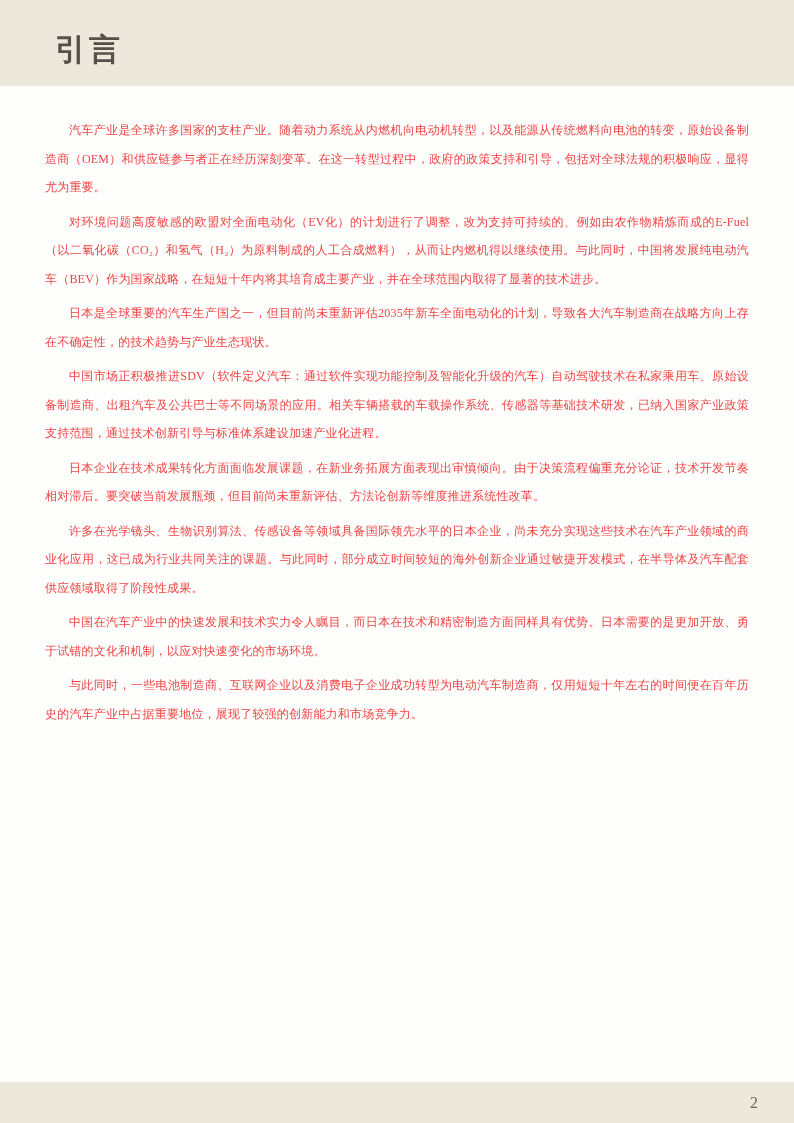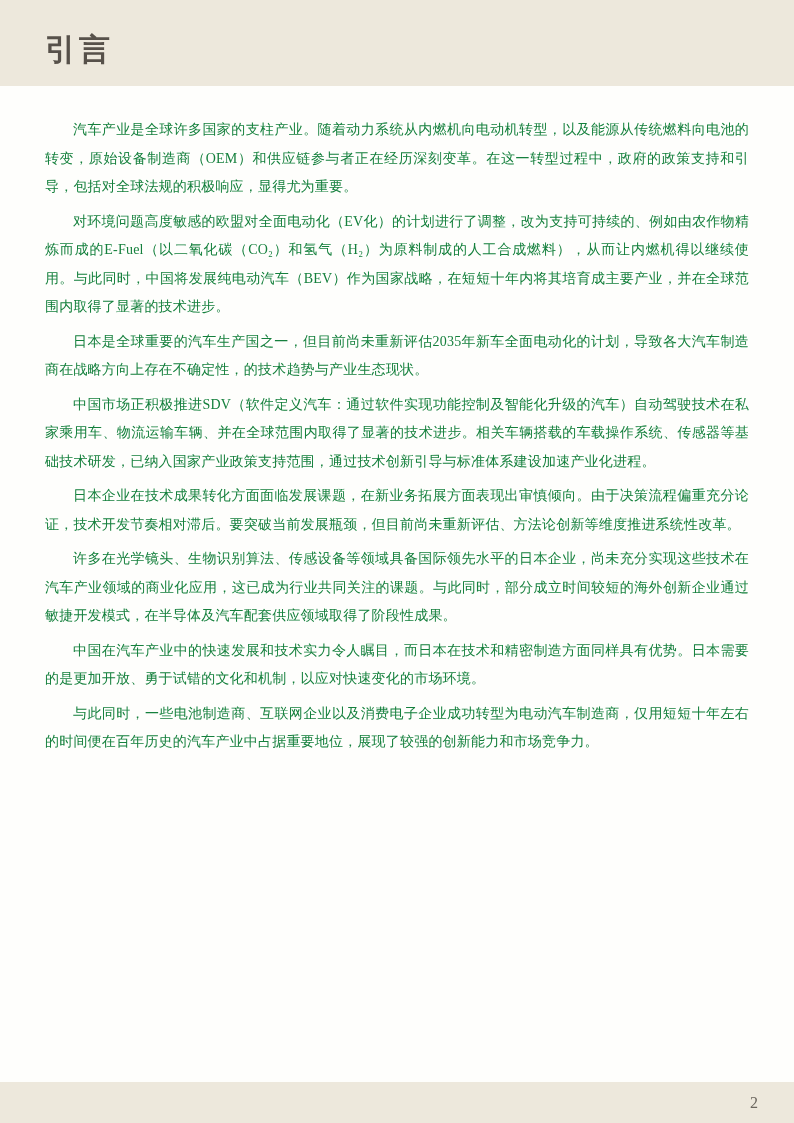--- a/index.html
+++ b/index.html
@@ -16,36 +16,36 @@
   }
   .page-header {
     box-sizing: border-box;
     height: 86px;
     background: #EDE8DC;
     padding: 0 45px;
     display: flex;
     align-items: center;
   }
   .page-title {
-    margin: 0;
+    margin: 10px;
     padding-top: 14px;
     font-size: 31px;
     font-weight: bold;
     letter-spacing: 3px;
     color: #57514A;
   }
   .document-body {
     box-sizing: border-box;
     padding: 30px 45px 0 45px;
   }
   .document-body p {
     margin: 0 0 6px 0;
-    font-size: 14px;
+    font-size: 12px;
     line-height: 28.5px;
-    color: #15803d;
+    color: #ef4444;
     text-align: justify;
     text-indent: 2em;
     letter-spacing: 0.2px;
   }
   .page-footer {
     position: absolute;
     left: 0;
     bottom: 0;
     box-sizing: border-box;
     width: 794px;
@@ -65,21 +65,21 @@
 <body>
 
 <header class="page-header">
   <h1 class="page-title">引言</h1>
 </header>
 
 <main class="document-body">
   <p>汽车产业是全球许多国家的支柱产业。随着动力系统从内燃机向电动机转型，以及能源从传统燃料向电池的转变，原始设备制造商（OEM）和供应链参与者正在经历深刻变革。在这一转型过程中，政府的政策支持和引导，包括对全球法规的积极响应，显得尤为重要。</p>
   <p>对环境问题高度敏感的欧盟对全面电动化（EV化）的计划进行了调整，改为支持可持续的、例如由农作物精炼而成的E-Fuel（以二氧化碳（CO₂）和氢气（H₂）为原料制成的人工合成燃料），从而让内燃机得以继续使用。与此同时，中国将发展纯电动汽车（BEV）作为国家战略，在短短十年内将其培育成主要产业，并在全球范围内取得了显著的技术进步。</p>
   <p>日本是全球重要的汽车生产国之一，但目前尚未重新评估2035年新车全面电动化的计划，导致各大汽车制造商在战略方向上存在不确定性，的技术趋势与产业生态现状。</p>
-  <p>中国市场正积极推进SDV（软件定义汽车：通过软件实现功能控制及智能化升级的汽车）自动驾驶技术在私家乘用车、物流运输车辆、并在全球范围内取得了显著的技术进步。相关车辆搭载的车载操作系统、传感器等基础技术研发，已纳入国家产业政策支持范围，通过技术创新引导与标准体系建设加速产业化进程。</p>
+  <p>中国市场正积极推进SDV（软件定义汽车：通过软件实现功能控制及智能化升级的汽车）自动驾驶技术在私家乘用车、原始设备制造商、出租汽车及公共巴士等不同场景的应用。相关车辆搭载的车载操作系统、传感器等基础技术研发，已纳入国家产业政策支持范围，通过技术创新引导与标准体系建设加速产业化进程。</p>
   <p>日本企业在技术成果转化方面面临发展课题，在新业务拓展方面表现出审慎倾向。由于决策流程偏重充分论证，技术开发节奏相对滞后。要突破当前发展瓶颈，但目前尚未重新评估、方法论创新等维度推进系统性改革。</p>
   <p>许多在光学镜头、生物识别算法、传感设备等领域具备国际领先水平的日本企业，尚未充分实现这些技术在汽车产业领域的商业化应用，这已成为行业共同关注的课题。与此同时，部分成立时间较短的海外创新企业通过敏捷开发模式，在半导体及汽车配套供应领域取得了阶段性成果。</p>
   <p>中国在汽车产业中的快速发展和技术实力令人瞩目，而日本在技术和精密制造方面同样具有优势。日本需要的是更加开放、勇于试错的文化和机制，以应对快速变化的市场环境。</p>
   <p>与此同时，一些电池制造商、互联网企业以及消费电子企业成功转型为电动汽车制造商，仅用短短十年左右的时间便在百年历史的汽车产业中占据重要地位，展现了较强的创新能力和市场竞争力。</p>
 </main>
 
 <footer class="page-footer">
   <span class="page-number">2</span>
 </footer>
 

